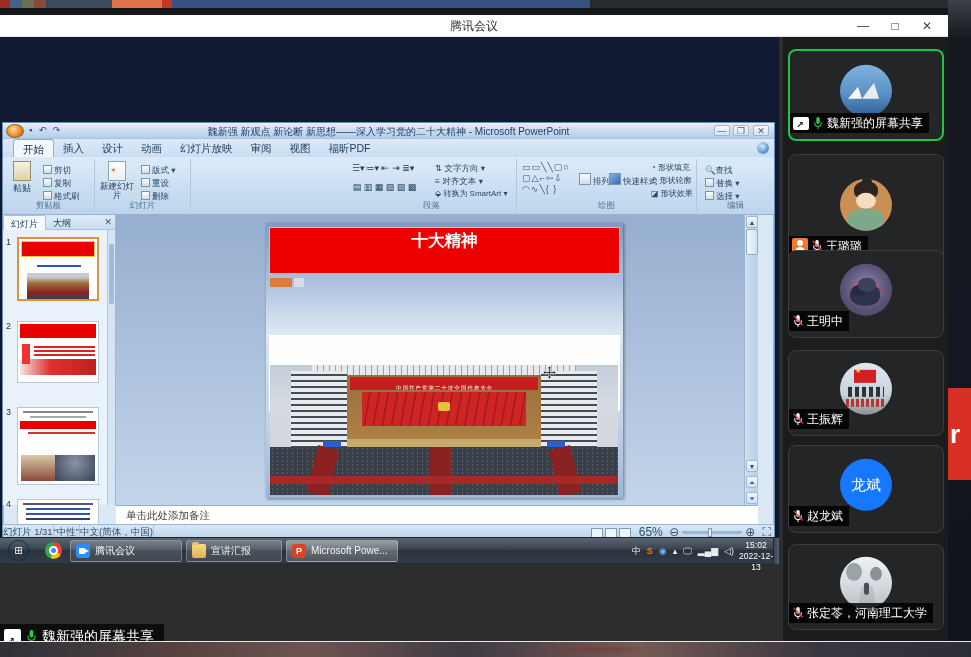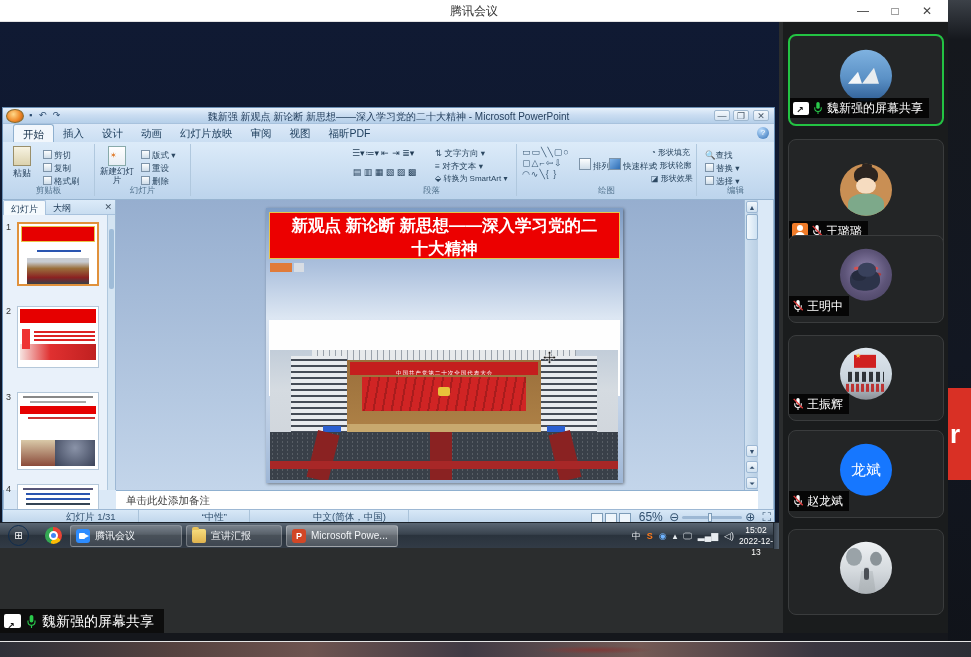--- a/index.html
+++ b/index.html
@@ -4,21 +4,21 @@
 <style>
   html,body{margin:0;padding:0;background:#000;}
   *{box-sizing:border-box;font-family:"Liberation Sans","DejaVu Sans",sans-serif;}
   #screen{position:relative;width:971px;height:657px;overflow:hidden;background:#15171c;}
 
   
   .sliver{position:absolute;left:0;top:0;width:948px;height:8px;background:#2e3744;}
   .sliver i{position:absolute;top:0;height:8px;display:block;}
 
   
-  .meet{position:absolute;left:0;top:0;width:948px;height:633px;background:#be185d;}
+  .meet{position:absolute;left:0;top:15px;width:948px;height:633px;background:#be185d;}
   .meet-titlebar{position:absolute;left:0;top:0;width:100%;height:22px;background:#fff;border-bottom:1px solid #e3e3e3;}
   .meet-title{position:absolute;left:0;right:0;top:3px;text-align:center;font-size:12px;color:#333;}
   .winbtn{position:absolute;top:0;width:30px;height:22px;text-align:center;line-height:22px;font-size:12px;color:#444;cursor:default;}
   .winbtn.min{right:70px}.winbtn.max{right:38px}.winbtn.close{right:6px}
 
   
   .stage{position:absolute;left:0;top:22px;width:783px;height:611px;background:#2b2d2e;}
   .shared{position:absolute;left:0;top:0;width:779px;height:526px;background:linear-gradient(180deg,#101a33,#0d1526);}
 
   
@@ -92,21 +92,21 @@
   .ph-front{position:absolute;left:0;right:0;top:61%;height:8px;background:#a82727;}
   
   .vs{position:absolute;right:0;top:0;width:14px;height:290px;background:linear-gradient(90deg,#cfe0f0,#b9cfe4);border-left:1px solid #9db8d4;}
   .vsbtn{position:absolute;left:1px;width:12px;height:12px;font-size:7px;text-align:center;line-height:12px;color:#35506e;background:linear-gradient(#f2f7fc,#cfe0ef);border:1px solid #9db8d4;border-radius:2px;}
   .vthumb{position:absolute;left:1px;top:14px;width:12px;height:26px;background:linear-gradient(90deg,#f4f9fd,#cfe2f2);border:1px solid #90aecb;border-radius:2px;}
   
   .cursor{position:absolute;left:277px;top:142px;z-index:5;}
 
   .notes{position:absolute;left:113px;top:290px;width:642px;height:19px;background:#fff;border-top:1px solid #8fb0d0;font-size:10.5px;color:#444;padding:3px 0 0 10px;}
   .statusbar{position:absolute;left:0;top:309px;width:100%;height:15px;background:linear-gradient(180deg,#d8e8f7,#bdd4ea);border-top:1px solid #9db8d4;font-size:9.5px;color:#31506e;}
-  .st{float:left;padding:1px 22px;border-right:1px solid #aac3da;height:15px;margin-left:41px;}
+  .st{float:left;padding:1px 0;border-right:1px solid #aac3da;height:15px;}
   .st-right{position:absolute;right:3px;top:0;height:15px;font-size:12px;color:#31506e;}
   .viewic{display:inline-block;width:12px;height:10px;border:1px solid #7d9cb8;background:#eef5fb;margin:0 1px;vertical-align:-2px;}
   .zoomslider{display:inline-block;width:60px;height:3px;background:#9db8d4;border-radius:2px;margin:0 3px;vertical-align:2px;position:relative;}
   .zoomslider i{position:absolute;left:26px;top:-3px;width:4px;height:9px;background:#e8f2fa;border:1px solid #7d9cb8;}
 
   
   .taskbar{position:absolute;left:0;top:500px;width:779px;height:26px;background:linear-gradient(180deg,#5a6673 0%,#39434e 45%,#2a333d 50%,#323b46 100%);border-top:1px solid #1c232b;}
   .orb7{position:absolute;left:8px;top:2px;width:21px;height:21px;border-radius:50%;background:radial-gradient(circle at 38% 30%,#b8e2f8,#4b93d0 45%,#1c5документ5a8 70%,#123c6e);border:1px solid #0f2c4e;color:#fff;font-size:10px;text-align:center;line-height:20px;}
   .chrome{position:absolute;left:45px;top:4px;width:17px;height:17px;border-radius:50%;background:conic-gradient(#ea4335 0 120deg,#fbbc05 0 200deg,#34a853 0 360deg);}
   .chrome:after{content:"";position:absolute;left:4px;top:4px;width:9px;height:9px;border-radius:50%;background:#4285f4;border:2px solid #fff;box-sizing:border-box;}
@@ -319,21 +319,20 @@
                 <div style="position:absolute;right:5px;bottom:4px;width:38px;height:8px;background:#f3c9c5"></div>
               </div>
               <div class="pane-scroll">
                   <div class="pthumb"></div>
                 </div>
             </div>
 
             <div class="slidearea">
               <div class="slide">
                 <div class="banner">
-                  <div>新观点 新论断 新思想——深入学习党的二</div>
                   <div>十大精神</div>
                 </div>
                 <div class="accent"></div>
                 <div class="accent2"></div>
                 <div class="whitebox">
                   <div class="author">河南理工大学 魏新强</div>
                 </div>
                 <div class="photo">
                   <div class="ph-ceil"></div>
                   <div class="ph-tower l"></div>
@@ -505,20 +504,29 @@
           <span class="nm">赵龙斌</span>
         </div>
       </div>
 
       <div class="tile" style="top:507px;height:86px">
         <div class="pavatar av-snow">
             <div class="tr"></div>
             <div class="rd"></div>
             <div class="pr"></div>
           </div>
+        <div class="plabel">
+          <svg class="mic" width="12" height="14" viewBox="0 0 14 16">
+              <rect x="5" y="1" width="4" height="8" rx="2" fill="#fff"></rect>
+              <path d="M3.2 7v1.4a3.8 3.8 0 0 0 7.6 0V7" stroke="#fff" stroke-width="1.2" fill="none"></path>
+              <line x1="7" y1="12.6" x2="7" y2="15" stroke="#fff" stroke-width="1.2"></line>
+              <line x1="2" y1="2" x2="12.5" y2="13" stroke="#e03a3a" stroke-width="1.6"></line>
+            </svg>
+          <span class="nm">张定苓，河南理工大学</span>
+        </div>
       </div>
     </div>
   </div>
 
   <div class="rstrip">
     <div class="rlogo">r</div>
   </div>
 
   <div class="bstrip"></div>
 </div>

